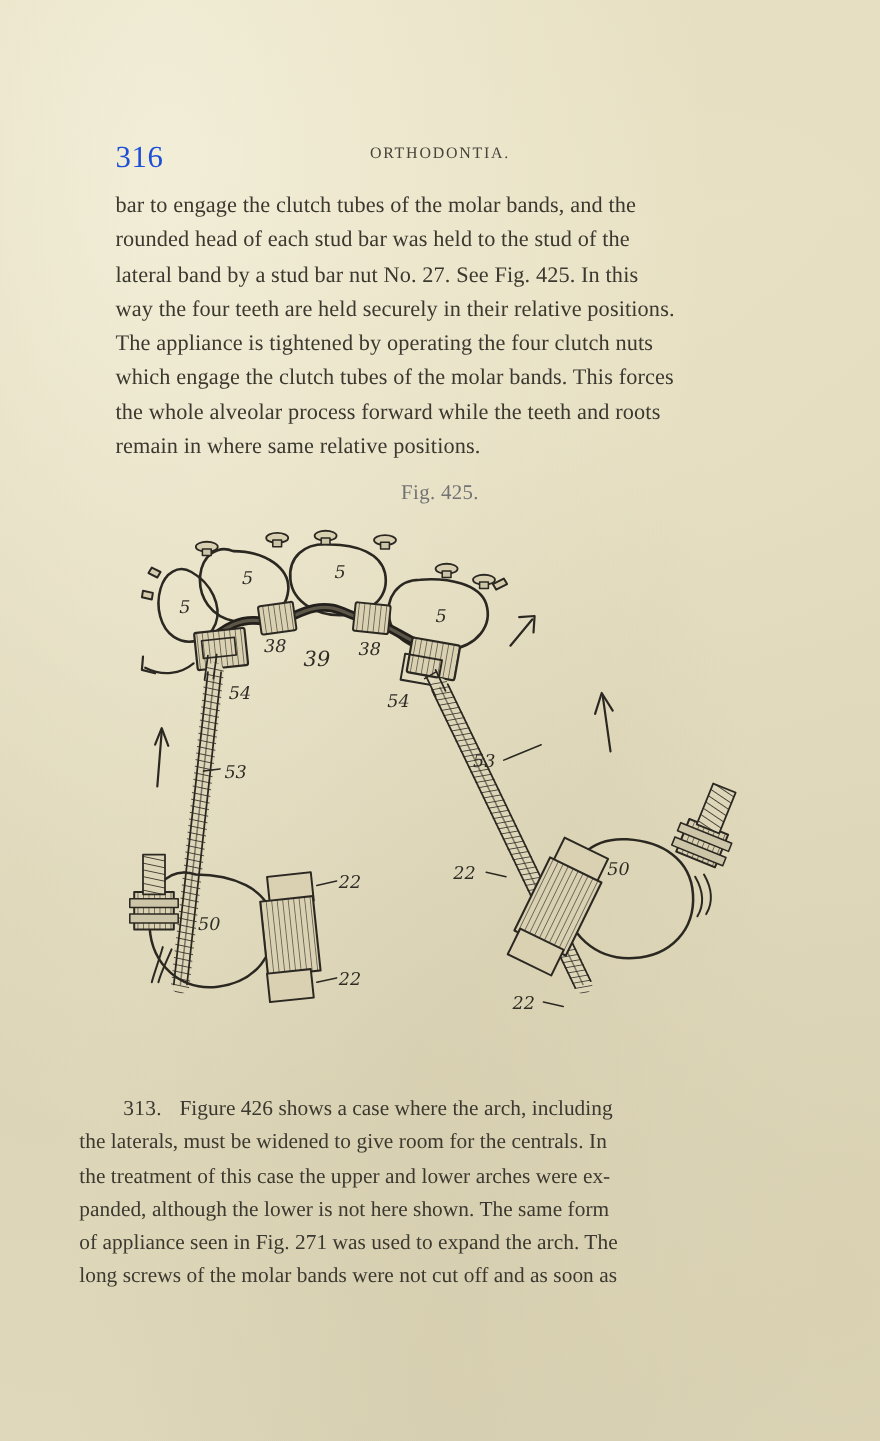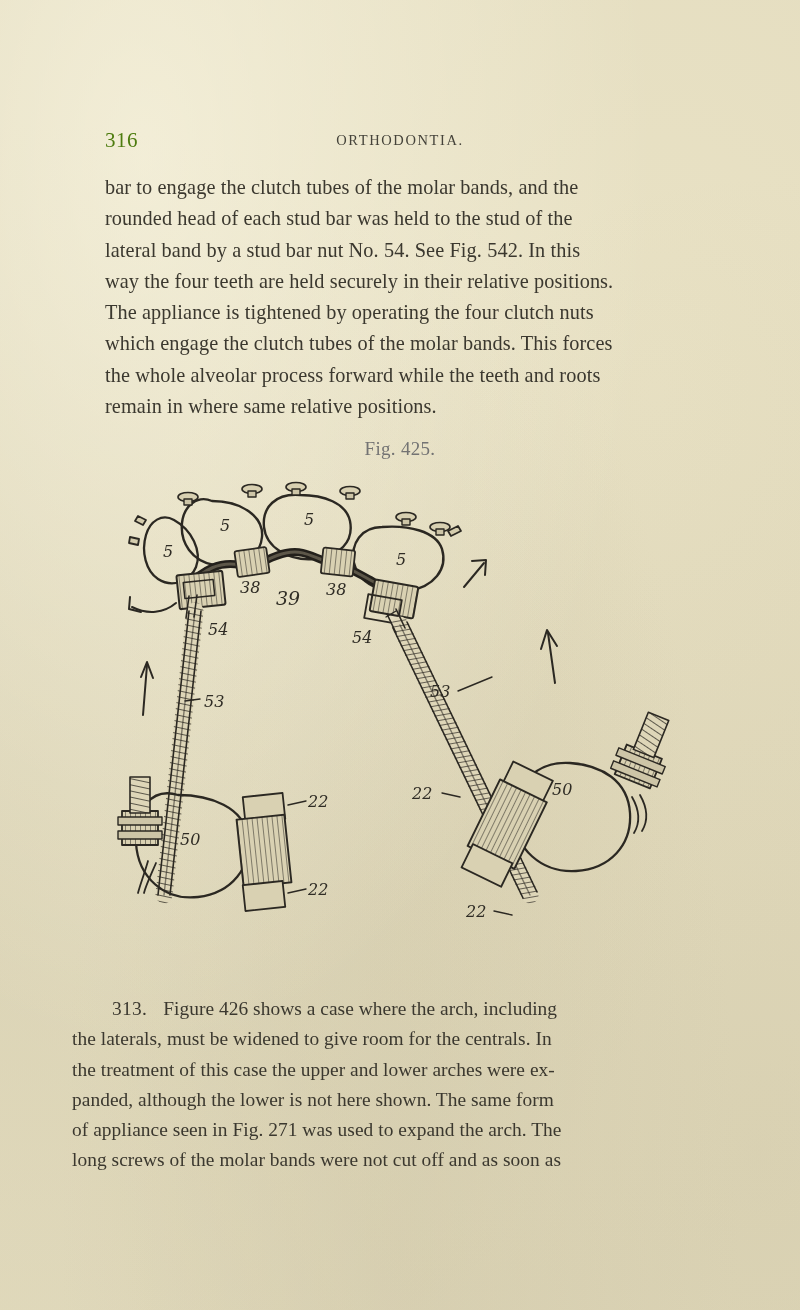--- a/index.html
+++ b/index.html
@@ -26,21 +26,21 @@
   }
   .page{position:absolute;inset:0;z-index:1;}
 
   
   .runhead{
     position:absolute;left:105px;top:128px;width:590px;
     height:24px;
   }
   .folio{
     position:absolute;left:0;top:0;
-    font-size:21px;letter-spacing:.5px;color:#4d7c0f;
+    font-size:28px;letter-spacing:.5px;color:#1d4ed8;
   }
   .runtitle{
     position:absolute;left:0;right:0;top:4px;
     text-align:center;
     font-size:14.5px;letter-spacing:1.6px;
     color:#45433a;
   }
 
   
   .body-top{
@@ -100,21 +100,21 @@
 <div class="page">
 
   <div class="runhead">
     <div class="folio">316</div>
     <div class="runtitle">ORTHODONTIA.</div>
   </div>
 
   <div class="body-top">
     <div class="ln">bar to engage the clutch tubes of the molar bands, and the</div>
     <div class="ln">rounded head of each stud bar was held to the stud of the</div>
-    <div class="ln">lateral band by a stud bar nut No. 54.  See Fig. 542.  In this</div>
+    <div class="ln">lateral band by a stud bar nut No. 27.  See Fig. 425.  In this</div>
     <div class="ln">way the four teeth are held securely in their relative positions.</div>
     <div class="ln">The appliance is tightened by operating the four clutch nuts</div>
     <div class="ln">which engage the clutch tubes of the molar bands.  This forces</div>
     <div class="ln">the whole alveolar process forward while the teeth and roots</div>
     <div class="ln">remain in where same relative positions.</div>
   </div>
 
   <div class="figcap">Fig. 425.</div>
 
   <div class="figure">

